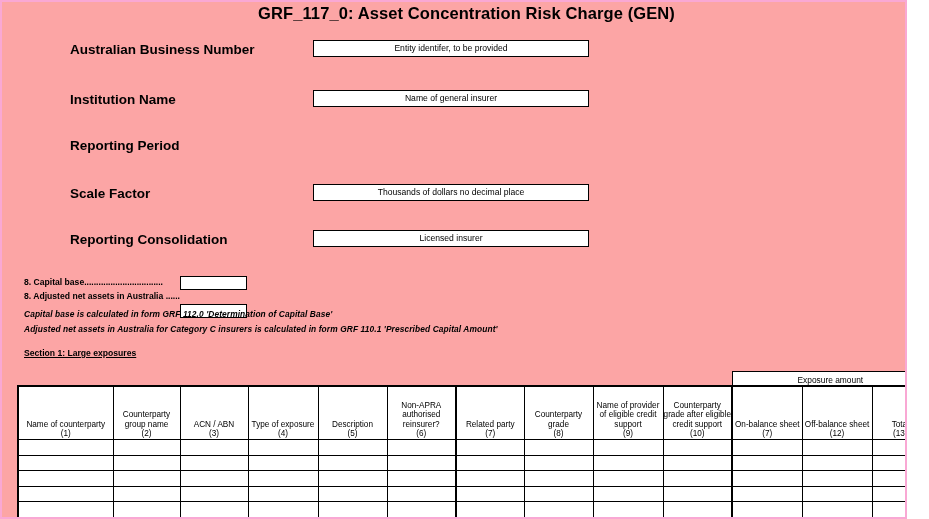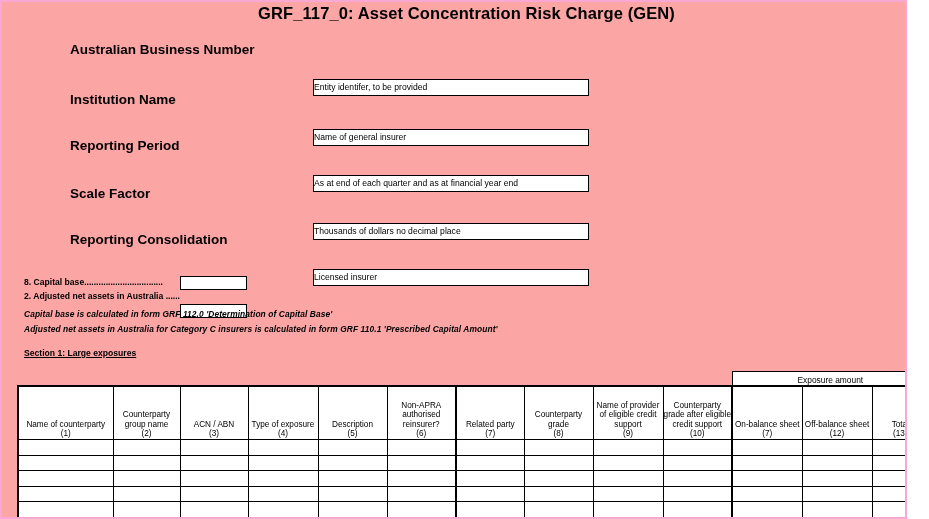--- a/index.html
+++ b/index.html
@@ -51,26 +51,25 @@
   }
   .field-box {
     position: absolute;
     left: 311px;
     top: 0;
     width: 276px;
     height: 17px;
     border: 1.6px solid #000;
     box-sizing: border-box;
     font-size: 8.6px;
-    text-align: left;
+    text-align: center;
     line-height: 15px;
     white-space: nowrap;
     overflow: hidden;
     background: #fff;
-    margin-top: 39px;
   }
 
   
   #capital-block {
     position: absolute;
     left: 22px;
     top: 274px;
     width: 420px;
   }
   .cap-line {
@@ -185,39 +184,38 @@
       <div class="field-row" style="top: 38px;">
         <div class="field-label">Australian Business Number</div>
         <div class="field-box">Entity identifer, to be provided</div>
       </div>
       <div class="field-row" style="top: 88px;">
         <div class="field-label">Institution Name</div>
         <div class="field-box">Name of general insurer</div>
       </div>
       <div class="field-row" style="top: 134px;">
         <div class="field-label">Reporting Period</div>
-        <div class="field-box">As at end of each quarter and as at financial year end</div>
       </div>
       <div class="field-row" style="top: 182px;">
         <div class="field-label">Scale Factor</div>
         <div class="field-box">Thousands of dollars no decimal place</div>
       </div>
       <div class="field-row" style="top: 228px;">
         <div class="field-label">Reporting Consolidation</div>
         <div class="field-box">Licensed insurer</div>
       </div>
     </div>
 
   <div id="capital-block">
     <div class="cap-line">
       <span class="cap-text">8. Capital base.................................</span>
       <span class="cap-box" id="cap-box-1"></span>
     </div>
     <div class="cap-line">
-      <span class="cap-text">2. Adjusted net assets in Australia ......</span>
+      <span class="cap-text">8. Adjusted net assets in Australia ......</span>
       <span class="cap-box" id="cap-box-2"></span>
     </div>
   </div>
 
   <div class="note" id="note-1">Capital base is calculated in form GRF 112.0 'Determination of Capital Base'</div>
   <div class="note" id="note-2">Adjusted net assets in Australia for Category C insurers is calculated in form GRF 110.1 'Prescribed Capital Amount'</div>
 
   <div id="section-title">Section 1: Large exposures</div>
 
   <div id="table-wrap">

